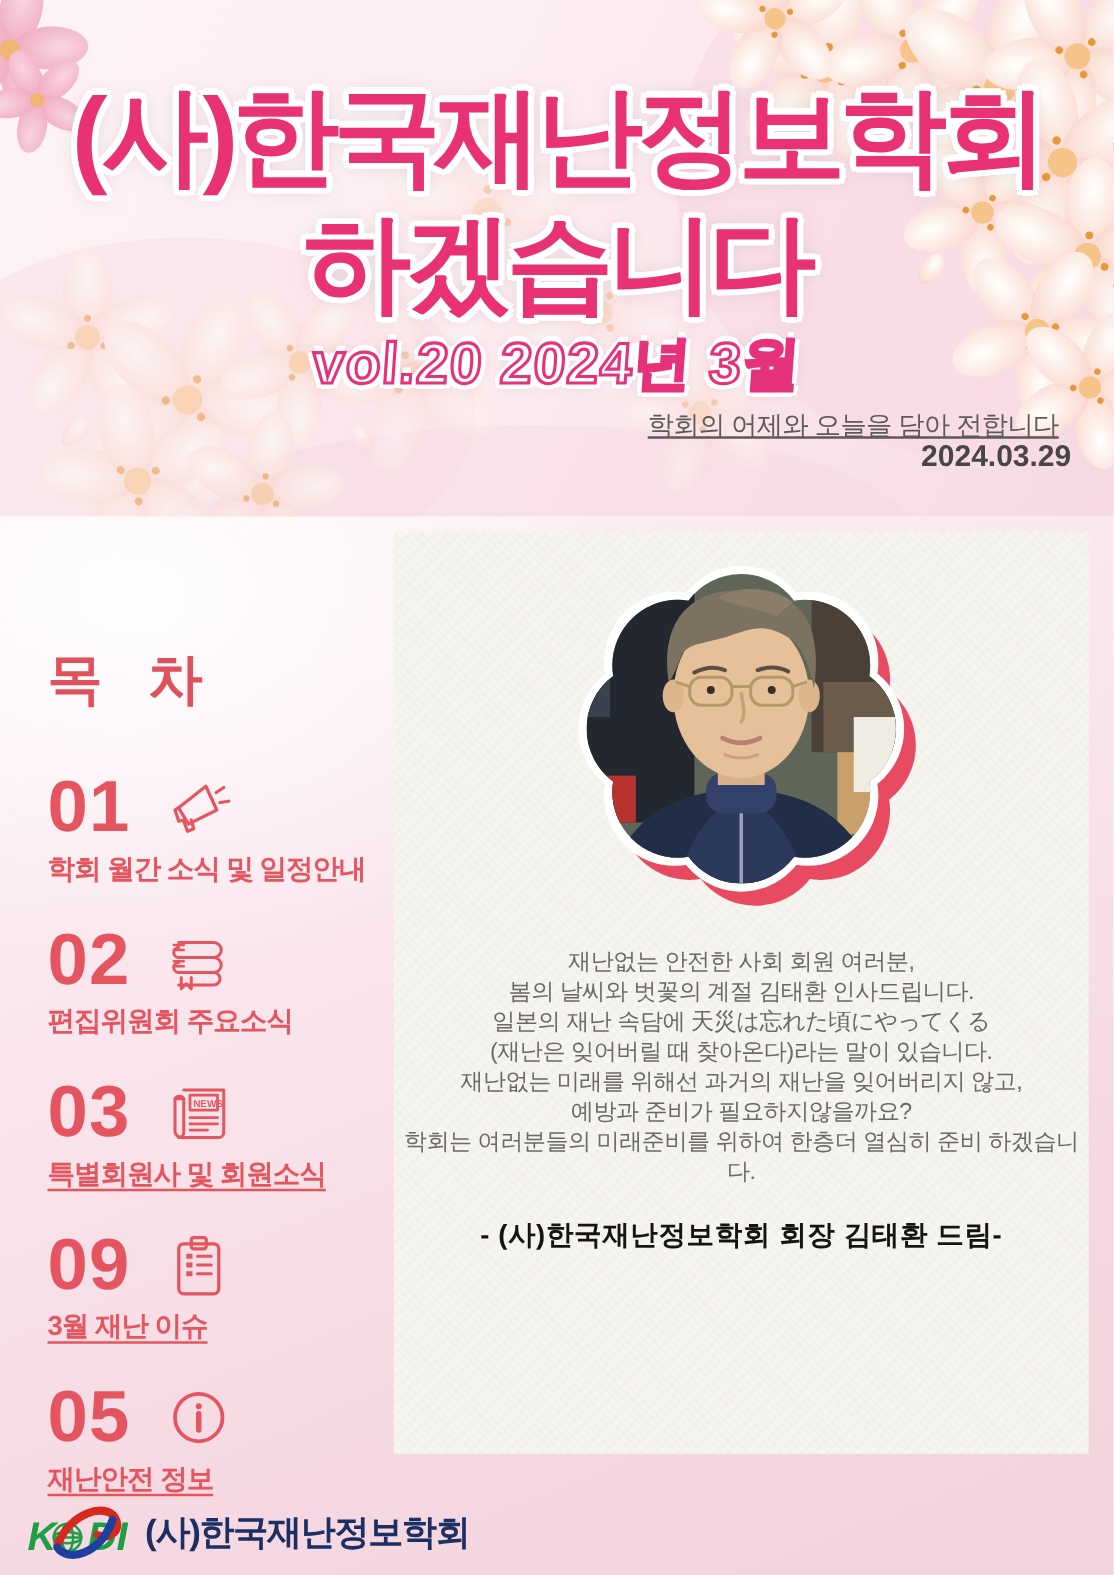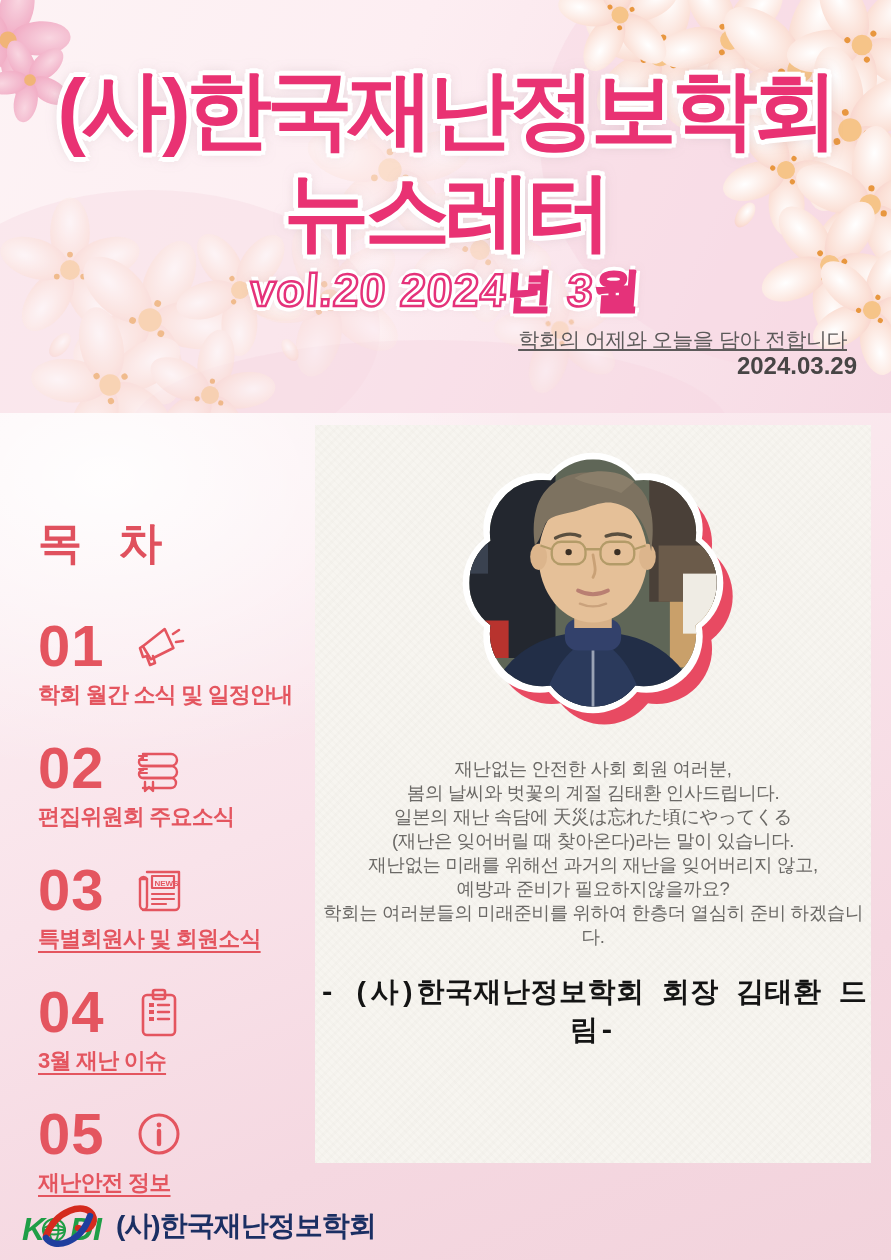--- a/index.html
+++ b/index.html
@@ -37,22 +37,22 @@
   
   .card{position:absolute;left:315px;top:425px;width:556px;height:738px;
         background:
           repeating-linear-gradient(45deg, rgba(120,110,90,.02) 0 2px, rgba(255,255,255,0) 2px 5px),
           repeating-linear-gradient(-45deg, rgba(120,110,90,.018) 0 3px, rgba(255,255,255,0) 3px 7px),
           #f7f5f0;}
   .photo-wrap{width:300px;height:300px;margin:8px auto 24px;}
   .para{margin:0;text-align:center;white-space:pre-line;font-size:18.5px;line-height:24px;
         color:#6b6966;letter-spacing:-0.4px;}
   .para.p2{margin-top:26px;}
-  .signature{margin-top:24px;text-align:center;font-family:Liberation Mono, monospace;
-             font-size:28px;font-weight:700;color:#141414;letter-spacing:0.5px;}
+  .signature{margin-top:24px;text-align:center;font-family:Liberation Sans, sans-serif;
+             font-size:22px;font-weight:700;color:#141414;letter-spacing:0.5px;}
   
   .footer{position:absolute;left:22px;top:1200px;display:flex;align-items:center;gap:8px;}
   .org-name{font-size:28px;font-weight:800;color:#1b2f63;letter-spacing:-1px;}
 </style>
 </head>
 <body>
 
 <div class="page">
 
   <div class="header">
@@ -125,21 +125,21 @@
         <use href="#bloom" transform="translate(786,170) scale(2.0) rotate(35)"></use>
         <use href="#bloom" transform="translate(870,205) scale(2.4) rotate(5)"></use>
         <use href="#bloom" transform="translate(830,265) scale(2.2) rotate(-40)"></use>
         <use href="#bloom" transform="translate(872,310) scale(2.0) rotate(25)"></use>
         <use href="#bloom" transform="translate(620,15) scale(1.9) rotate(65)"></use>
         <ellipse cx="745" cy="215" rx="8" ry="14" fill="url(#petalG)" transform="rotate(35 745 215)"></ellipse>
         <ellipse cx="700,130" cy="130" rx="7" ry="12" fill="url(#petalG)" transform="rotate(-25 700 130)"></ellipse>
       </g>
     </svg>
     <h1 class="title l1">(사)한국재난정보학회</h1>
-    <h1 class="title l2">뉴스레터</h1>
+    <h1 class="title l2">하겠습니다</h1>
     <div class="vol">vol.20 2024년 3월</div>
     <div class="tagline">학회의 어제와 오늘을 담아 전합니다</div>
     <div class="hdate">2024.03.29</div>
   </div>
 
   <aside class="toc">
     <h2 class="toc-title">목 차</h2>
 
     <div class="toc-item">
       <div class="num-row">
@@ -178,21 +178,21 @@
           <rect x="19" y="12" width="22" height="12" stroke-width="2.2"></rect>
           <text x="21.5" y="21.5" font-size="8" font-weight="bold" fill="#e4555f" stroke="none" font-family="Liberation Sans, sans-serif">NEWS</text>
           <path d="M19 30 h22 M19 35 h22 M19 40 h14" stroke-width="2.2"></path>
         </svg>
       </div>
       <div class="toc-label u">특별회원사 및 회원소식</div>
     </div>
 
     <div class="toc-item">
       <div class="num-row">
-        <span class="toc-num">04</span>
+        <span class="toc-num">09</span>
         <svg class="toc-icon" viewBox="0 0 52 52" fill="none" stroke="#e4555f" stroke-width="2.6" stroke-linejoin="round" stroke-linecap="round">
           <rect x="10" y="9" width="32" height="40" rx="4"></rect>
           <rect x="20" y="4" width="12" height="9" rx="2"></rect>
           <rect x="16" y="17" width="5" height="4" fill="#e4555f" stroke="none"></rect>
           <rect x="16" y="24" width="5" height="4" fill="#e4555f" stroke="none"></rect>
           <rect x="16" y="31" width="5" height="4" fill="#e4555f" stroke="none"></rect>
           <path d="M25 19 h11 M25 26 h11 M25 33 h11" stroke-width="2.4"></path>
         </svg>
       </div>
       <div class="toc-label u">3월 재난 이슈</div>

